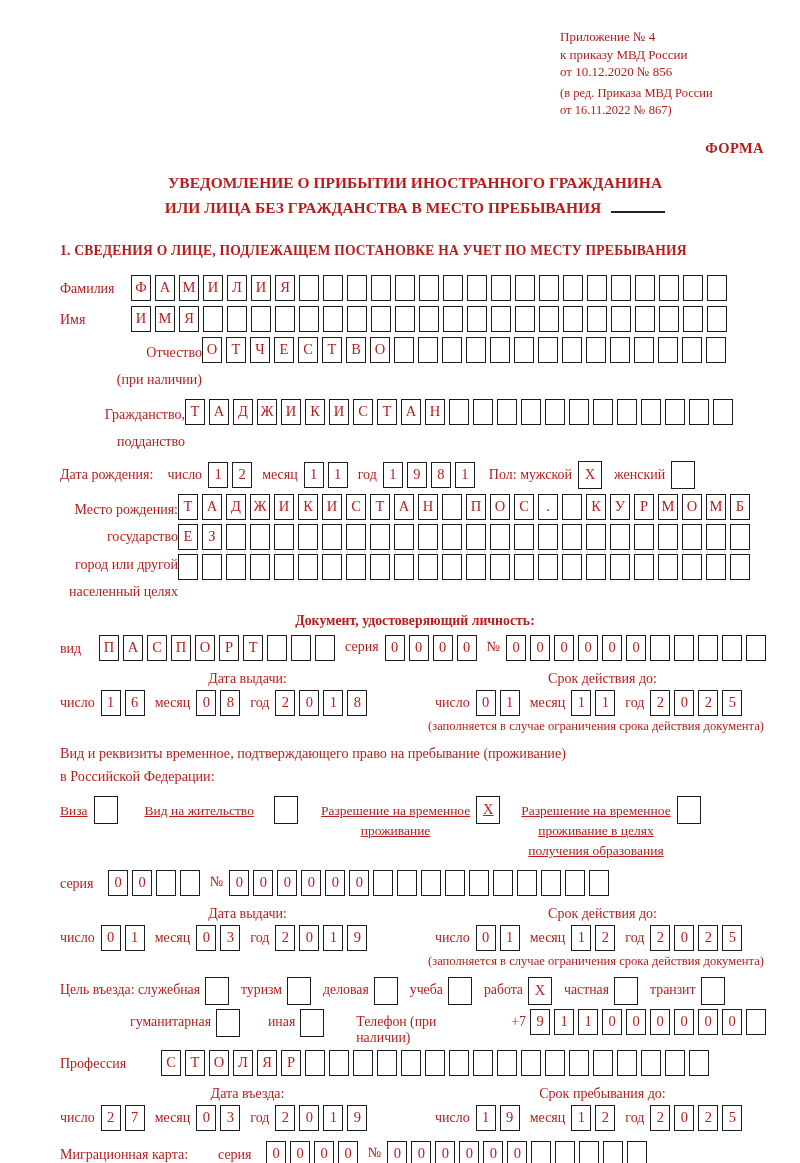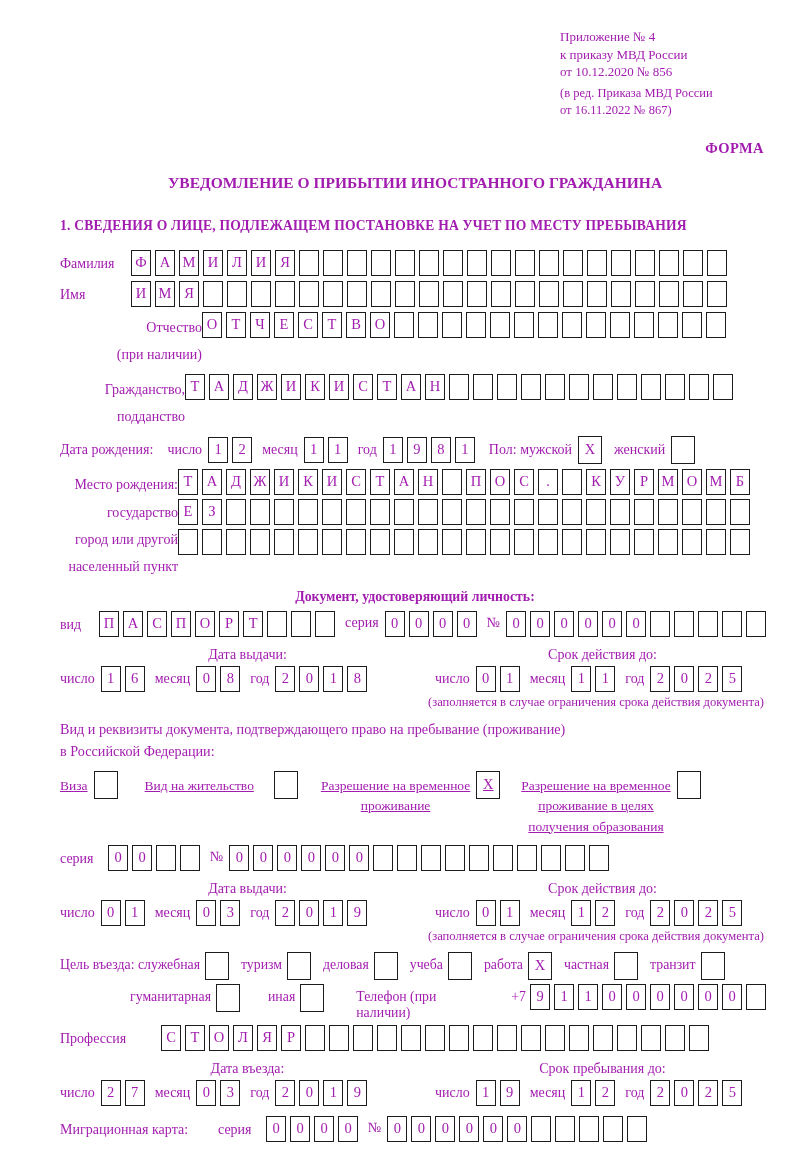--- a/index.html
+++ b/index.html
@@ -1,18 +1,18 @@
 <!DOCTYPE html>
 <html><head>
 <meta charset="utf-8">
 <style>
   * { margin:0; padding:0; box-sizing:border-box; }
   html,body { background:#ffffff; }
   .page {
-    width:800px; height:1163px; background:#fff; color:#a21caf;
+    width:800px; height:1163px; background:#fff; color:#b91c1c;
     font-family:"Liberation Serif","DejaVu Serif",serif;
     padding:28px 30px 0 60px; position:relative; overflow:hidden;
   }
   .appendix { margin-left:auto; width:210px; font-size:13px; line-height:1.35; }
   .appendix .rev { margin-top:4px; font-size:12.5px; }
   .forma { text-align:right; font-weight:bold; font-size:14.5px; margin-top:22px; padding-right:6px; letter-spacing:.4px; }
   .title { text-align:center; font-weight:bold; font-size:15.5px; line-height:1.6; margin-top:14px; }
   .blank-line { display:inline-block; width:54px; border-bottom:2px solid #222; height:13px; margin-left:10px; }
   .sec-heading { font-weight:bold; font-size:13.6px; margin-top:22px; margin-bottom:16px; letter-spacing:.2px; }
 
@@ -62,20 +62,21 @@
     <div class="rev">
       <div>(в ред. Приказа МВД России</div>
       <div>от 16.11.2022 № 867)</div>
     </div>
   </div>
 
   <div class="forma">ФОРМА</div>
 
   <div class="title">
     <div>УВЕДОМЛЕНИЕ О ПРИБЫТИИ ИНОСТРАННОГО ГРАЖДАНИНА</div>
+    <div><span>ИЛИ ЛИЦА БЕЗ ГРАЖДАНСТВА В МЕСТО ПРЕБЫВАНИЯ</span><span class="blank-line"></span></div>
   </div>
 
   <div class="sec-heading">1. СВЕДЕНИЯ О ЛИЦЕ, ПОДЛЕЖАЩЕМ ПОСТАНОВКЕ НА УЧЕТ ПО МЕСТУ ПРЕБЫВАНИЯ</div>
 
   <div class="row">
     <div class="lbl w71">Фамилия</div>
     <div class="cells">
         <span class="cell">Ф</span>
         <span class="cell">А</span>
         <span class="cell">М</span>
@@ -227,21 +228,21 @@
     <span class="cells cbox">
         <span class="cell"></span>
       </span>
   </div>
 
   <div class="row">
     <div class="lblcol w118">
       <div>Место рождения:</div>
       <div>государство</div>
       <div>город или другой</div>
-      <div>населенный пункт</div>
+      <div>населенный целях</div>
     </div>
     <div class="stack">
       <div class="cells">
           <span class="cell">Т</span>
           <span class="cell">А</span>
           <span class="cell">Д</span>
           <span class="cell">Ж</span>
           <span class="cell">И</span>
           <span class="cell">К</span>
           <span class="cell">И</span>
@@ -401,21 +402,21 @@
               <span class="cell">2</span>
               <span class="cell">5</span>
             </span>
         </div>
       </div>
     </div>
     <div class="note-r">(заполняется в случае ограничения срока действия документа)</div>
   </div>
 
   <div class="intro">
-    <div>Вид и реквизиты документа, подтверждающего право на пребывание (проживание)</div>
+    <div>Вид и реквизиты временное, подтверждающего право на пребывание (проживание)</div>
     <div>в Российской Федерации:</div>
   </div>
 
   <div class="chk-row">
     <div class="opt">
       <span class="txt">Виза</span>
       <span class="cells cbox">
           <span class="cell"></span>
         </span>
     </div>

